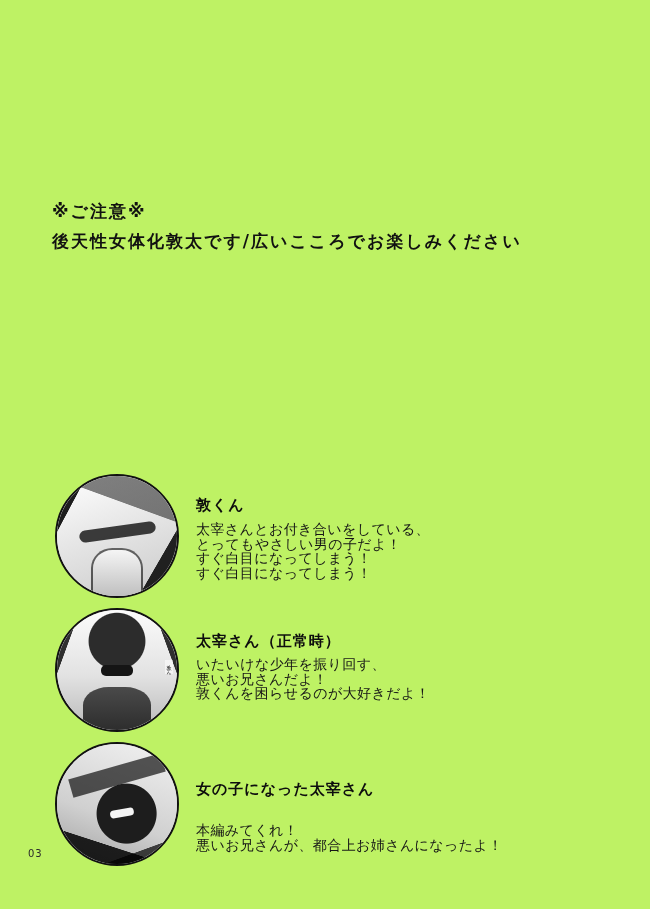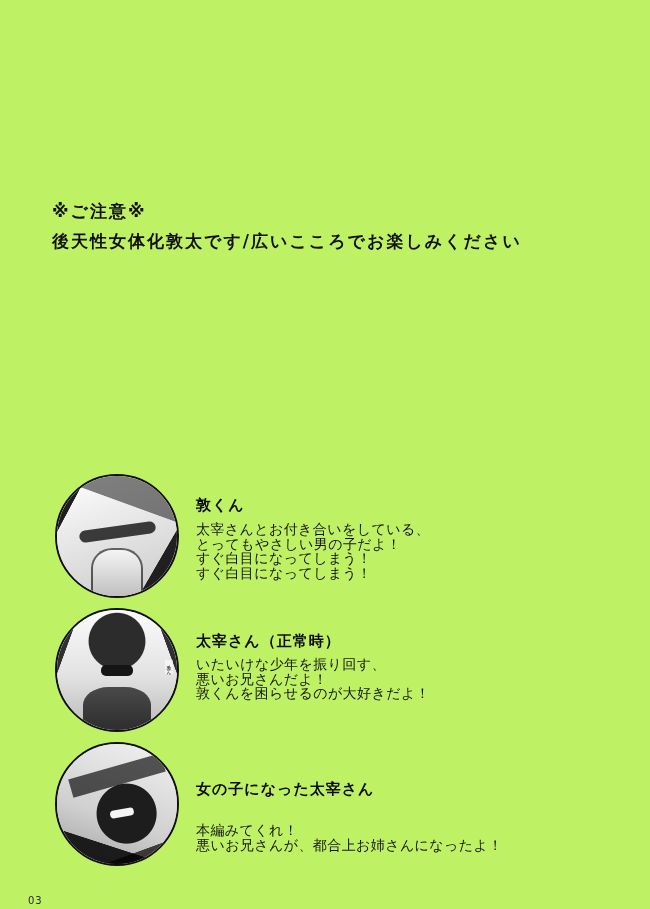--- a/index.html
+++ b/index.html
@@ -181,21 +181,21 @@
   
   .entry-1 .char-text { top: 22px; }
   .entry-2 .char-text { top: 24px; font-family: Liberation Mono, monospace; }
   .entry-3 .char-text { top: 38px; }
   .entry-3 .char-name { margin-bottom: 24px; }
 
   
   .page-number {
     position: absolute;
     left: 28px;
-    top: 895px;
+    top: 848px;
     font-size: 10px;
     letter-spacing: 1px;
     color: #2a2a2a;
   }
 </style>
 </head>
 <body>
 
 <div class="page">
 

